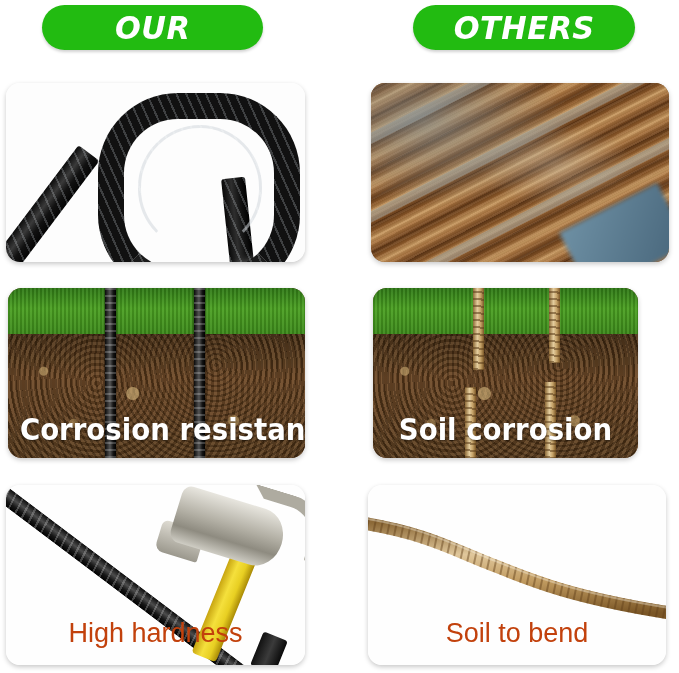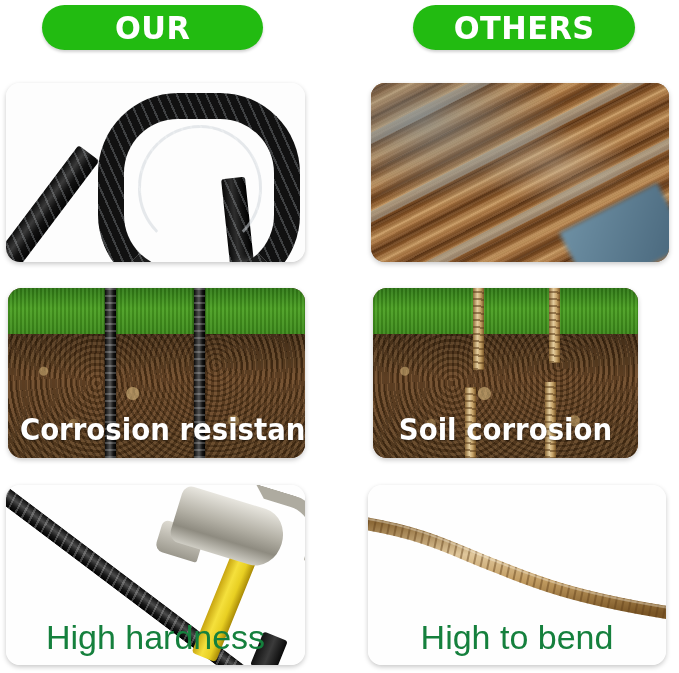--- a/index.html
+++ b/index.html
@@ -12,21 +12,21 @@
     height: 673px;
     overflow: hidden;
     font-family: "Liberation Sans", sans-serif;
     position: relative;
   }
 
   
   .header {
     position: absolute;
     left: 0; top: 0;
-    width: 590px; height: 60px;
+    width: 590px; height: 60px; font-style: italic;
   }
   .pill {
     position: absolute;
     top: 5px;
     height: 45px;
     border-radius: 23px;
     background: #22bb11;
     box-shadow: 0 2px 3px rgba(0,0,0,0.18);
     display: flex;
     align-items: center;
@@ -70,22 +70,22 @@
   }
   .card .caption {
     position: absolute;
     left: 0;
     width: 100%;
     text-align: center;
     z-index: 9;
     white-space: nowrap;
   }
   .caption.green {
-    color: #15803d;
-    font-size: 34px;
+    color: #c2410c;
+    font-size: 27px;
     font-weight: normal;
     font-family: "Liberation Sans", sans-serif;
   }
   .caption.white {
     color: #ffffff;
     font-size: 30px;
     font-weight: bold;
     font-family: "DejaVu Sans", sans-serif;
     text-shadow: 0 1px 2px rgba(0,0,0,0.45);
     transform: scaleX(0.92);
@@ -373,14 +373,14 @@
         </linearGradient>
         <pattern id="ribs" width="7" height="12" patternUnits="userSpaceOnUse" patternTransform="rotate(12)">
           <rect width="2" height="12" fill="rgba(95,62,24,0.45)"></rect>
         </pattern>
       </defs>
       <path d="M -6 38 C 55 48, 80 62, 120 78 C 160 94, 200 112, 302 128" stroke="url(#rg)" stroke-width="13" fill="none" stroke-linecap="round"></path>
       <path d="M -6 38 C 55 48, 80 62, 120 78 C 160 94, 200 112, 302 128" stroke="url(#ribs)" stroke-width="13" fill="none" stroke-linecap="round"></path>
       <path d="M -6 33 C 55 43, 80 57, 120 73 C 160 89, 200 107, 302 123" stroke="rgba(255,250,235,0.35)" stroke-width="2" fill="none"></path>
     </svg>
   </div>
-  <div class="caption green">High to bend</div>
+  <div class="caption green">Soil to bend</div>
 </div>
 
 </body></html>

